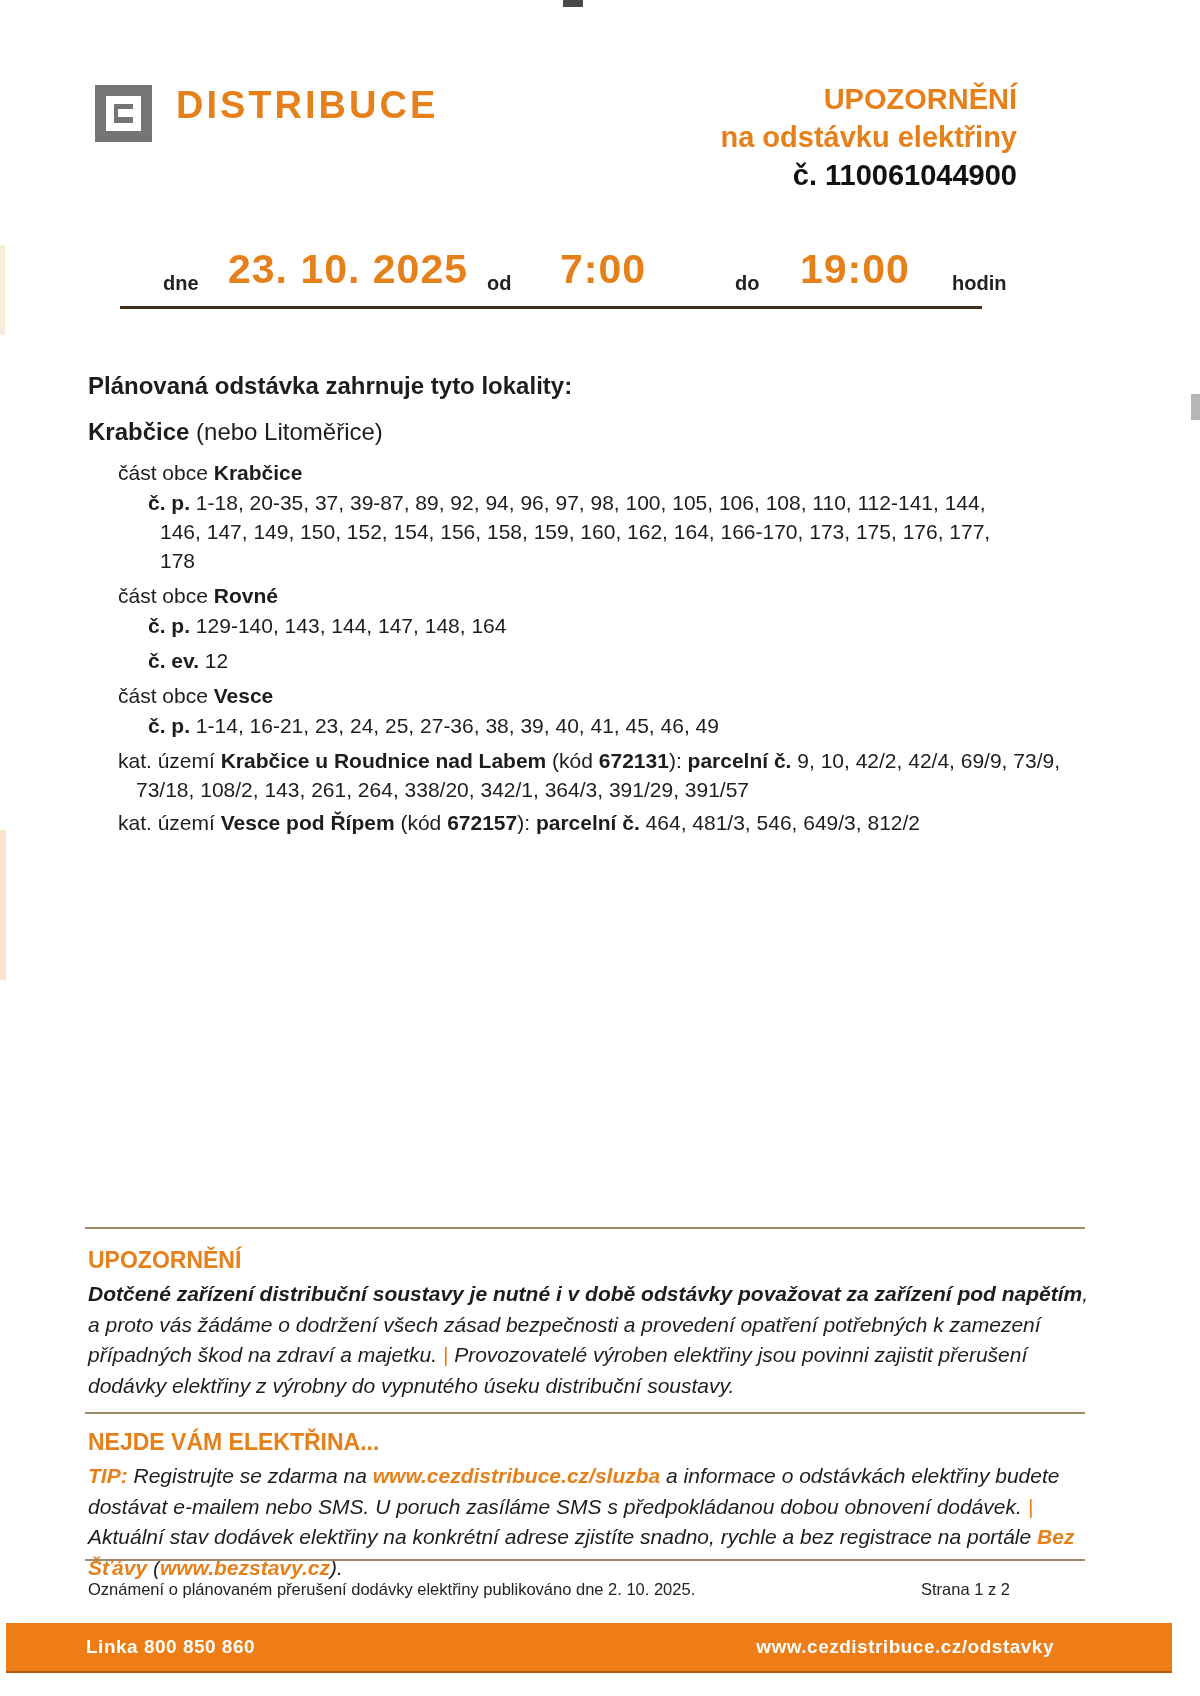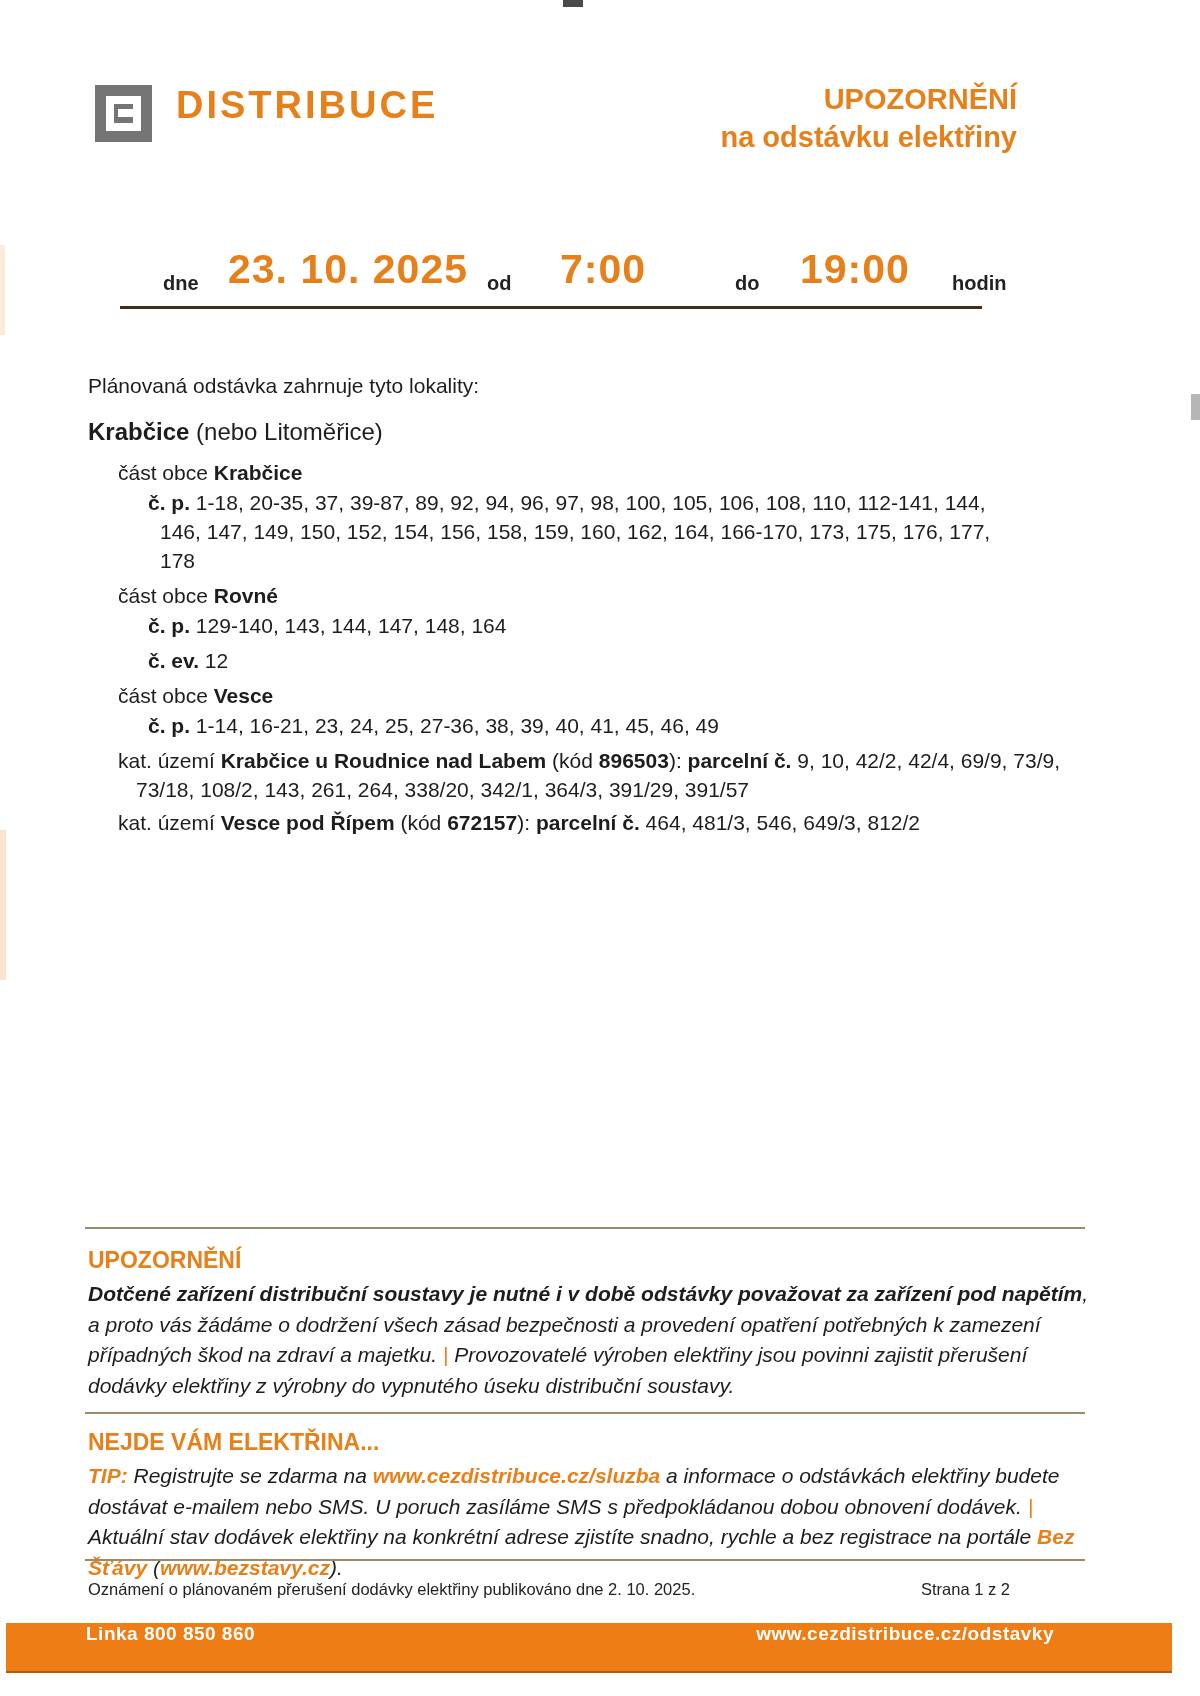--- a/index.html
+++ b/index.html
@@ -37,21 +37,21 @@
   .s-date{left:228px;}
   .s-od{left:487px;text-align:center;}
   .s-from{left:560px;}
   .s-do{left:735px;}
   .s-to{left:800px;}
   .s-hodin{left:952px;}
   .sched-underline{position:absolute;left:120px;top:306px;width:862px;height:3px;background:var(--underline);}
 
   
   .localities{position:absolute;left:88px;top:370px;width:1000px;font-size:21px;color:var(--ink);}
-  .loc-heading{font-size:21px;font-weight:normal;line-height:32px;margin-bottom:14px;}
+  .loc-heading{font-size:24px;font-weight:bold;line-height:32px;margin-bottom:14px;}
   .muni{font-size:24px;line-height:32px;margin-bottom:10px;}
   .part-label{padding-left:30px;line-height:30px;}
   .cp{padding-left:72px;text-indent:-12px;width:835px;line-height:29px;margin-bottom:6px;}
   .cp-single{margin-bottom:6px;}
   .kat{padding-left:48px;text-indent:-18px;width:952px;line-height:29px;margin-bottom:4px;}
   .b{font-weight:bold;}
 
   
   .sep{position:absolute;left:85px;width:1000px;height:2px;background:var(--sep);}
   .sep1{top:1227px;}
@@ -63,21 +63,21 @@
   .body-par{position:absolute;left:88px;width:1002px;font-size:21px;line-height:30.5px;color:var(--ink);font-style:italic;}
   .warn-par{top:1279px;}
   .help-par{top:1461px;}
   .accent{color:var(--accent);}
   .accent-b{color:var(--accent);font-weight:bold;margin-top:41px;}
 
   
   .note-row{position:absolute;left:88px;top:1580px;width:922px;display:flex;justify-content:space-between;font-size:16.5px;color:#222;}
 
   
-  .bottom-bar{position:absolute;left:6px;top:1623px;width:1166px;height:50px;background:var(--bar);display:flex;align-items:flex-start;justify-content:space-between;padding:0 118px 0 80px;box-sizing:border-box;border-bottom:2px solid #b35c0e;}
+  .bottom-bar{position:absolute;left:6px;top:1623px;width:1166px;height:50px;background:var(--bar);display:flex;align-items:center;justify-content:space-between;padding:0 118px 0 80px;box-sizing:border-box;border-bottom:2px solid #b35c0e;}
   .bar-text{color:#ffffff;font-size:19px;font-weight:bold;letter-spacing:.5px;}
 </style>
 </head>
 <body>
 
 <div class="page">
 
   <div class="top-mark"></div>
   <div class="right-mark"></div>
   <div class="edge-smudge1"></div>
@@ -85,20 +85,21 @@
 
   <div class="logo">
     <div class="logo-frame"></div>
     <div class="logo-bar"></div>
   </div>
   <div class="brand">DISTRIBUCE</div>
 
   <div class="notice-head">
     <div class="nh-orange">UPOZORNĚNÍ</div>
     <div class="nh-orange">na odstávku elektřiny</div>
+    <div class="nh-black"><span>č.</span> <span>110061044900</span></div>
   </div>
 
   <div class="sched">
     <span class="small s-dne">dne</span>
     <span class="big s-date">23. 10. 2025</span>
     <span class="small s-od">od</span>
     <span class="big s-from">7:00</span>
     <span class="small s-do">do</span>
     <span class="big s-to">19:00</span>
     <span class="small s-hodin">hodin</span>
@@ -113,21 +114,21 @@
     <div class="part-label"><span>část obce </span><span class="b">Krabčice</span></div>
     <div class="cp"><span class="b">č. p. </span><span>1-18, 20-35, 37, 39-87, 89, 92, 94, 96, 97, 98, 100, 105, 106, 108, 110, 112-141, 144, 146, 147, 149, 150, 152, 154, 156, 158, 159, 160, 162, 164, 166-170, 173, 175, 176, 177, 178</span></div>
 
     <div class="part-label"><span>část obce </span><span class="b">Rovné</span></div>
     <div class="cp cp-single"><span class="b">č. p. </span><span>129-140, 143, 144, 147, 148, 164</span></div>
     <div class="cp cp-single"><span class="b">č. ev. </span><span>12</span></div>
 
     <div class="part-label"><span>část obce </span><span class="b">Vesce</span></div>
     <div class="cp cp-single"><span class="b">č. p. </span><span>1-14, 16-21, 23, 24, 25, 27-36, 38, 39, 40, 41, 45, 46, 49</span></div>
 
-    <div class="kat"><span>kat. území </span><span class="b">Krabčice u Roudnice nad Labem</span><span> (kód </span><span class="b">896503</span><span>): </span><span class="b">parcelní č. </span><span>9, 10, 42/2, 42/4, 69/9, 73/9, 73/18, 108/2, 143, 261, 264, 338/20, 342/1, 364/3, 391/29, 391/57</span></div>
+    <div class="kat"><span>kat. území </span><span class="b">Krabčice u Roudnice nad Labem</span><span> (kód </span><span class="b">672131</span><span>): </span><span class="b">parcelní č. </span><span>9, 10, 42/2, 42/4, 69/9, 73/9, 73/18, 108/2, 143, 261, 264, 338/20, 342/1, 364/3, 391/29, 391/57</span></div>
 
     <div class="kat"><span>kat. území </span><span class="b">Vesce pod Řípem</span><span> (kód </span><span class="b">672157</span><span>): </span><span class="b">parcelní č. </span><span>464, 481/3, 546, 649/3, 812/2</span></div>
   </div>
 
   <div class="sep sep1"></div>
   <div class="sec-heading warn-heading">UPOZORNĚNÍ</div>
   <div class="body-par warn-par"><span class="b">Dotčené zařízení distribuční soustavy je nutné i v době odstávky považovat za zařízení pod napětím</span><span>, a proto vás žádáme o dodržení všech zásad bezpečnosti a provedení opatření potřebných k zamezení případných škod na zdraví a majetku. </span><span class="accent">|</span><span> Provozovatelé výroben elektřiny jsou povinni zajistit přerušení dodávky elektřiny z výrobny do vypnutého úseku distribuční soustavy.</span></div>
 
   <div class="sep sep2"></div>
   <div class="sec-heading help-heading">NEJDE VÁM ELEKTŘINA...</div>

